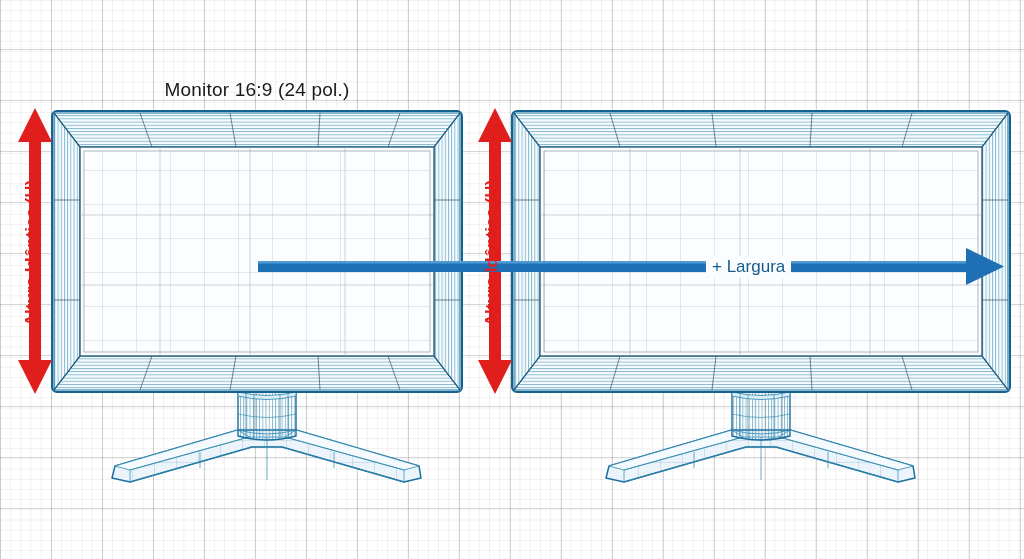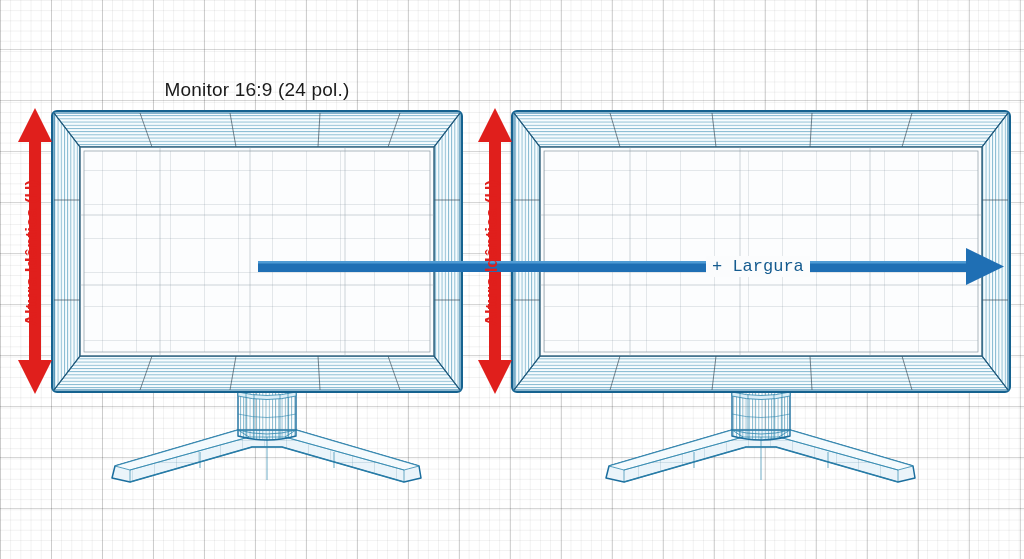--- a/index.html
+++ b/index.html
@@ -46,21 +46,20 @@
   #vlabel-right{left:363px;top:243px;width:258px;}
 
   #hlabel{
     position:absolute;
     left:706px;top:256px;
     color:#155B8F;
     font-size:17px;
     background:#fbfcfd;
     padding:1px 6px;
     white-space:nowrap;
-    font-family:Liberation Mono, monospace;
   }
 </style>
 </head>
 <body>
 
 <div id="stage">
 
   <svg class="diagram-svg" viewBox="0 0 1024 559">
     <defs>
 

